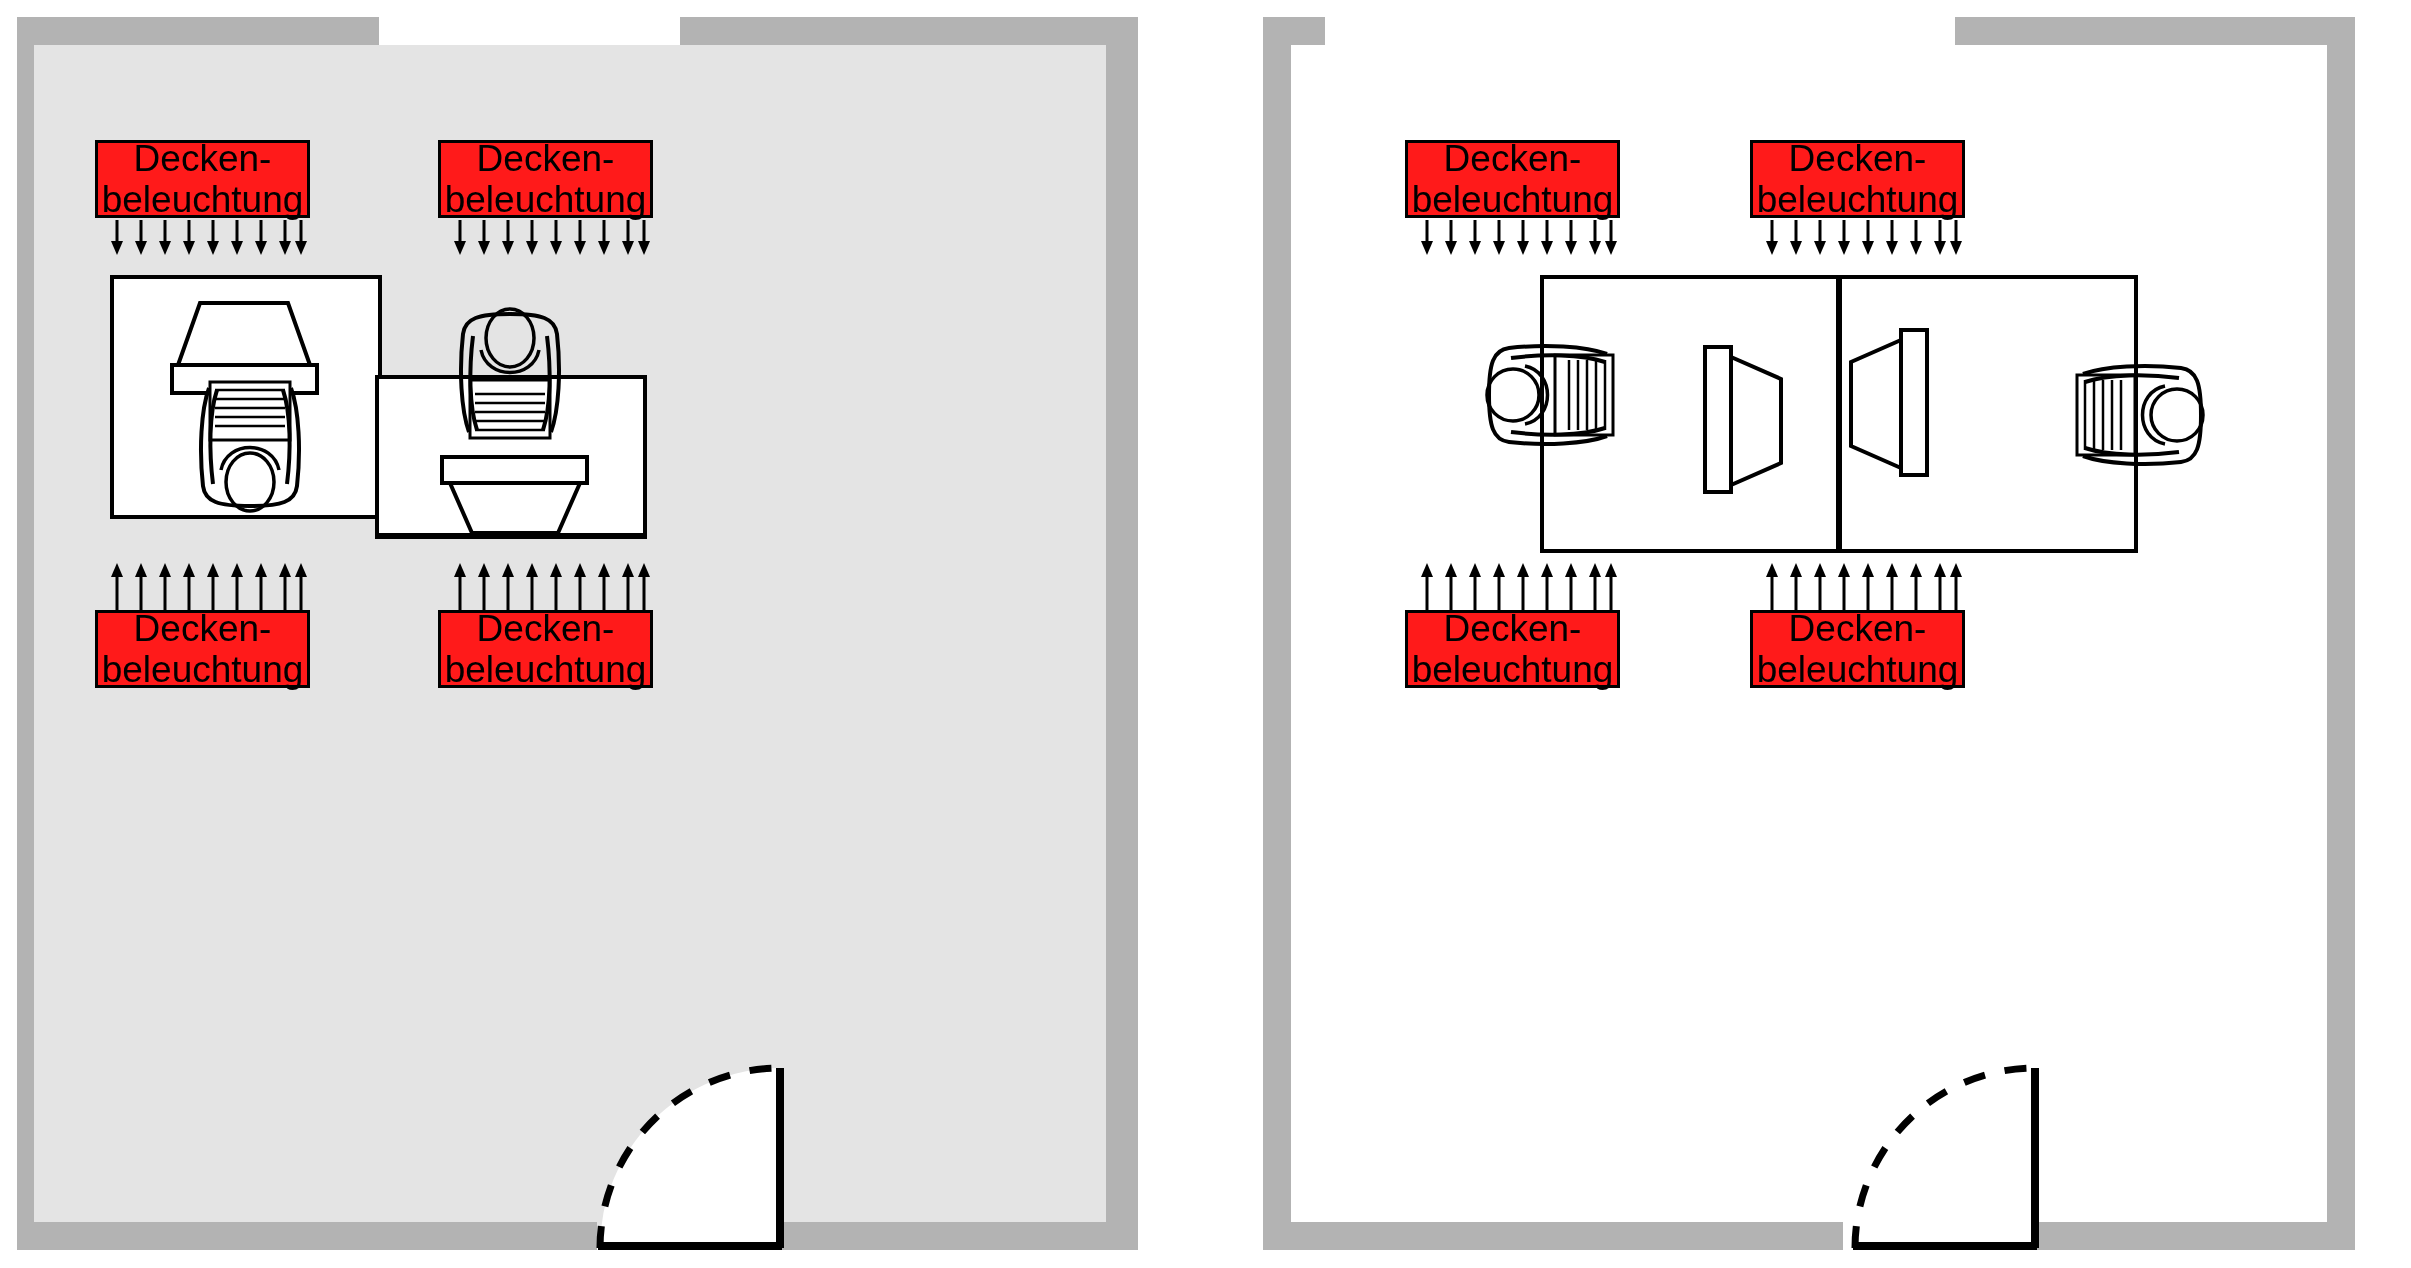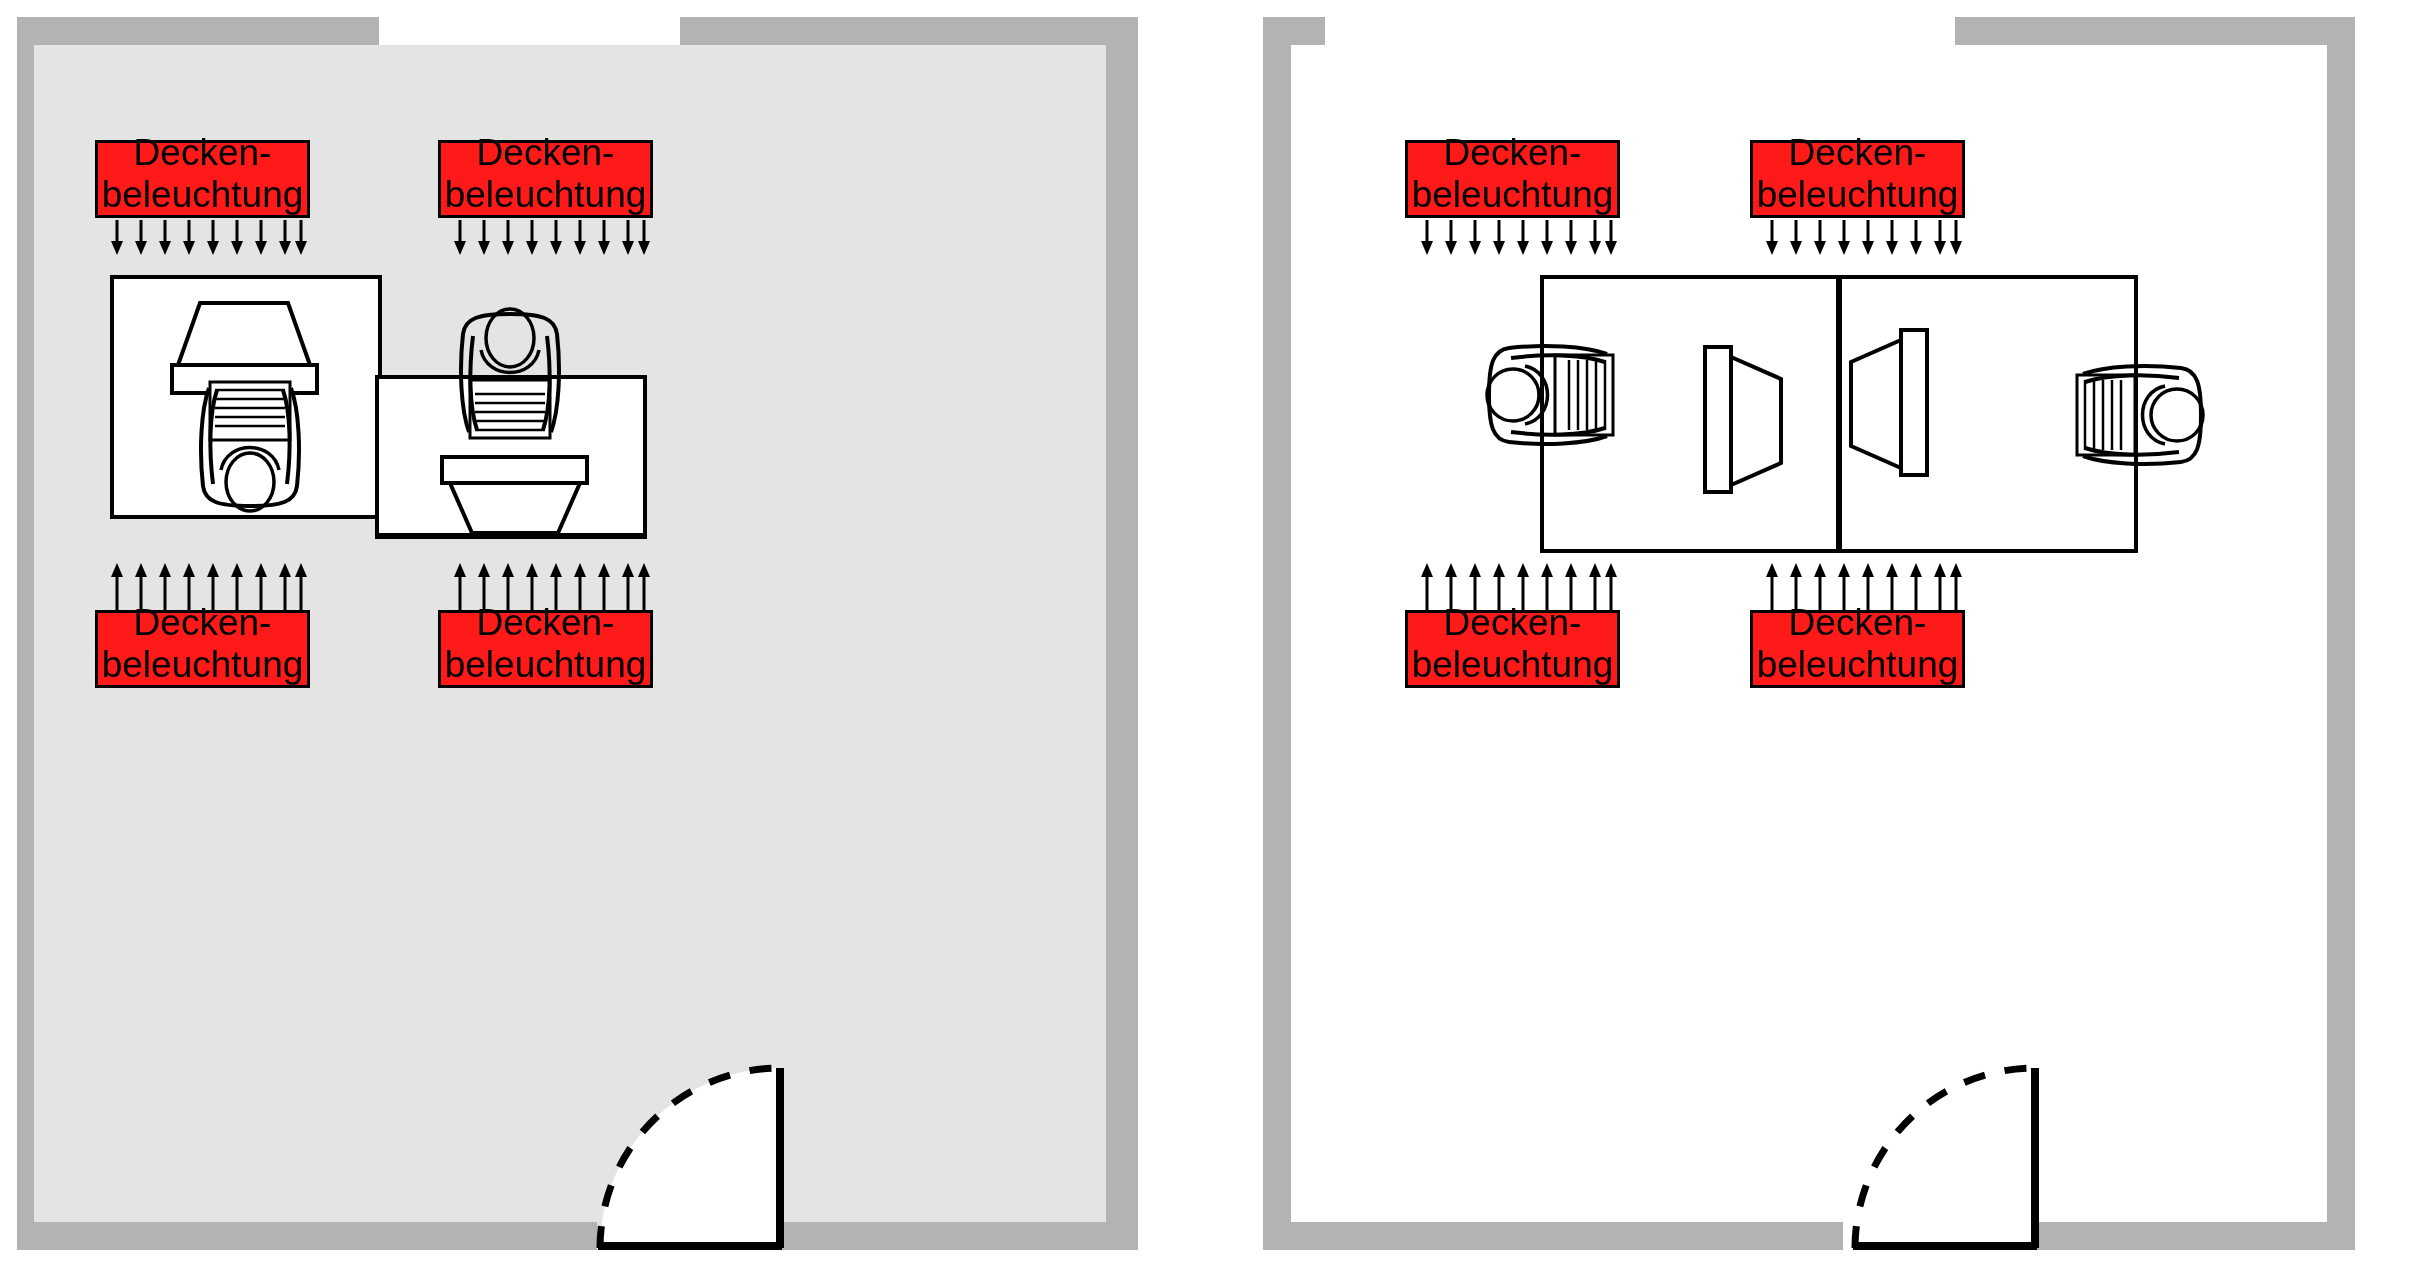--- a/index.html
+++ b/index.html
@@ -2,21 +2,21 @@
 <html><head>
 <meta charset="utf-8">
 <style>
   html,body{margin:0;padding:0;background:#ffffff;}
   body{width:2411px;height:1268px;font-family:"Liberation Sans",sans-serif;overflow:hidden;}
   #stage{position:relative;width:2411px;height:1268px;}
   .room{position:absolute;top:0;height:1268px;}
   .wall{position:absolute;background:#b3b3b3;}
   .interior{position:absolute;}
   .lamp{position:absolute;background:#ff1a1a;border:3px solid #000;box-sizing:border-box;
-        display:flex;flex-direction:column;align-items:center;justify-content:flex-end;
+        display:flex;flex-direction:column;align-items:center;justify-content:center;
         line-height:1.12;color:#000;font-size:37px;}
   .lamp span{display:block;text-align:center;}
   .rays{position:absolute;}
   .rays svg{display:block;}
   .furniture{position:absolute;}
   .furniture svg{display:block;overflow:visible;}
   .door{position:absolute;}
   .door svg{display:block;}
 </style>
 </head>

